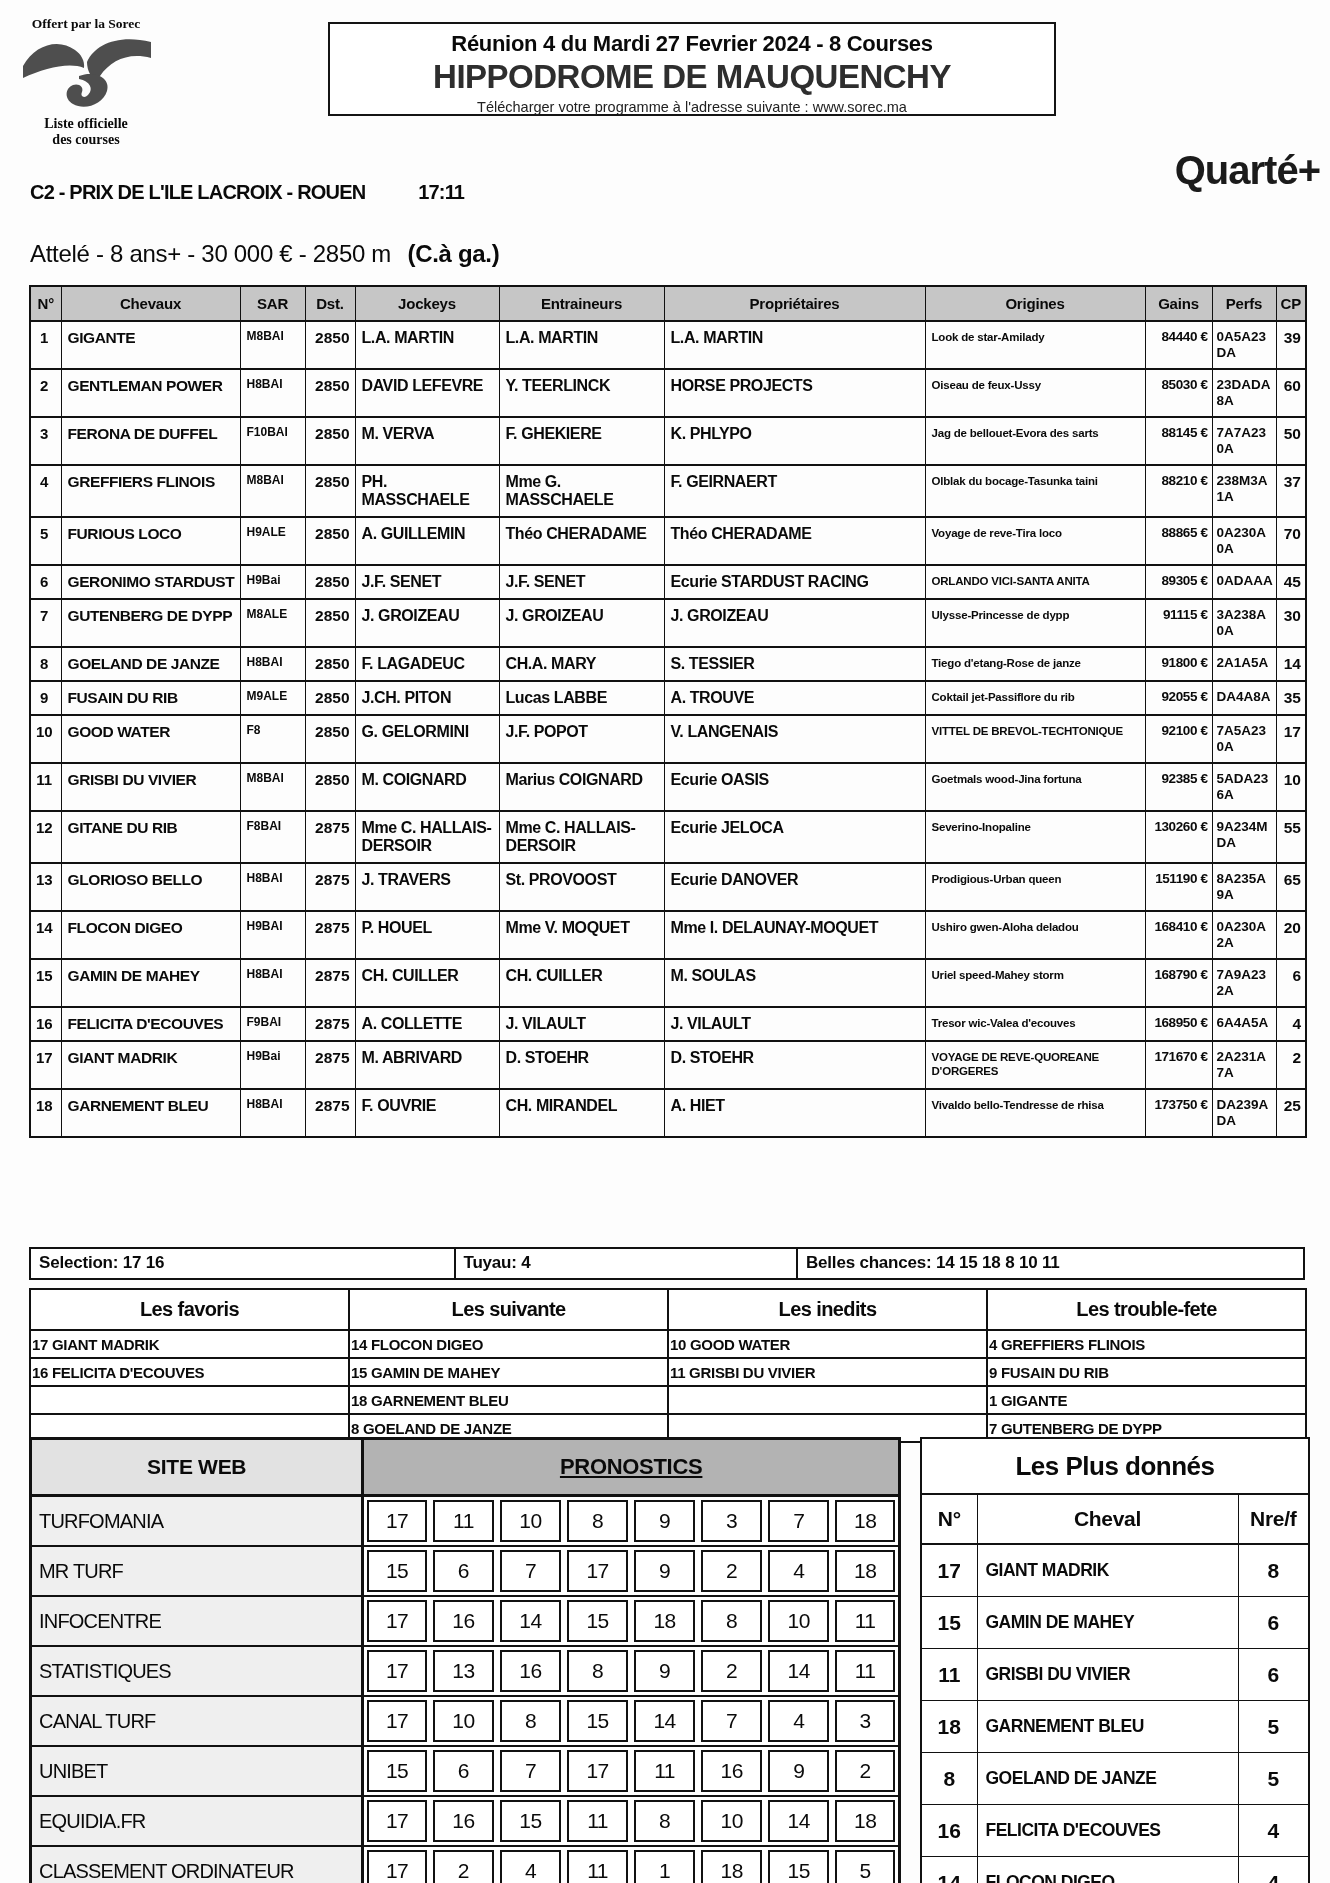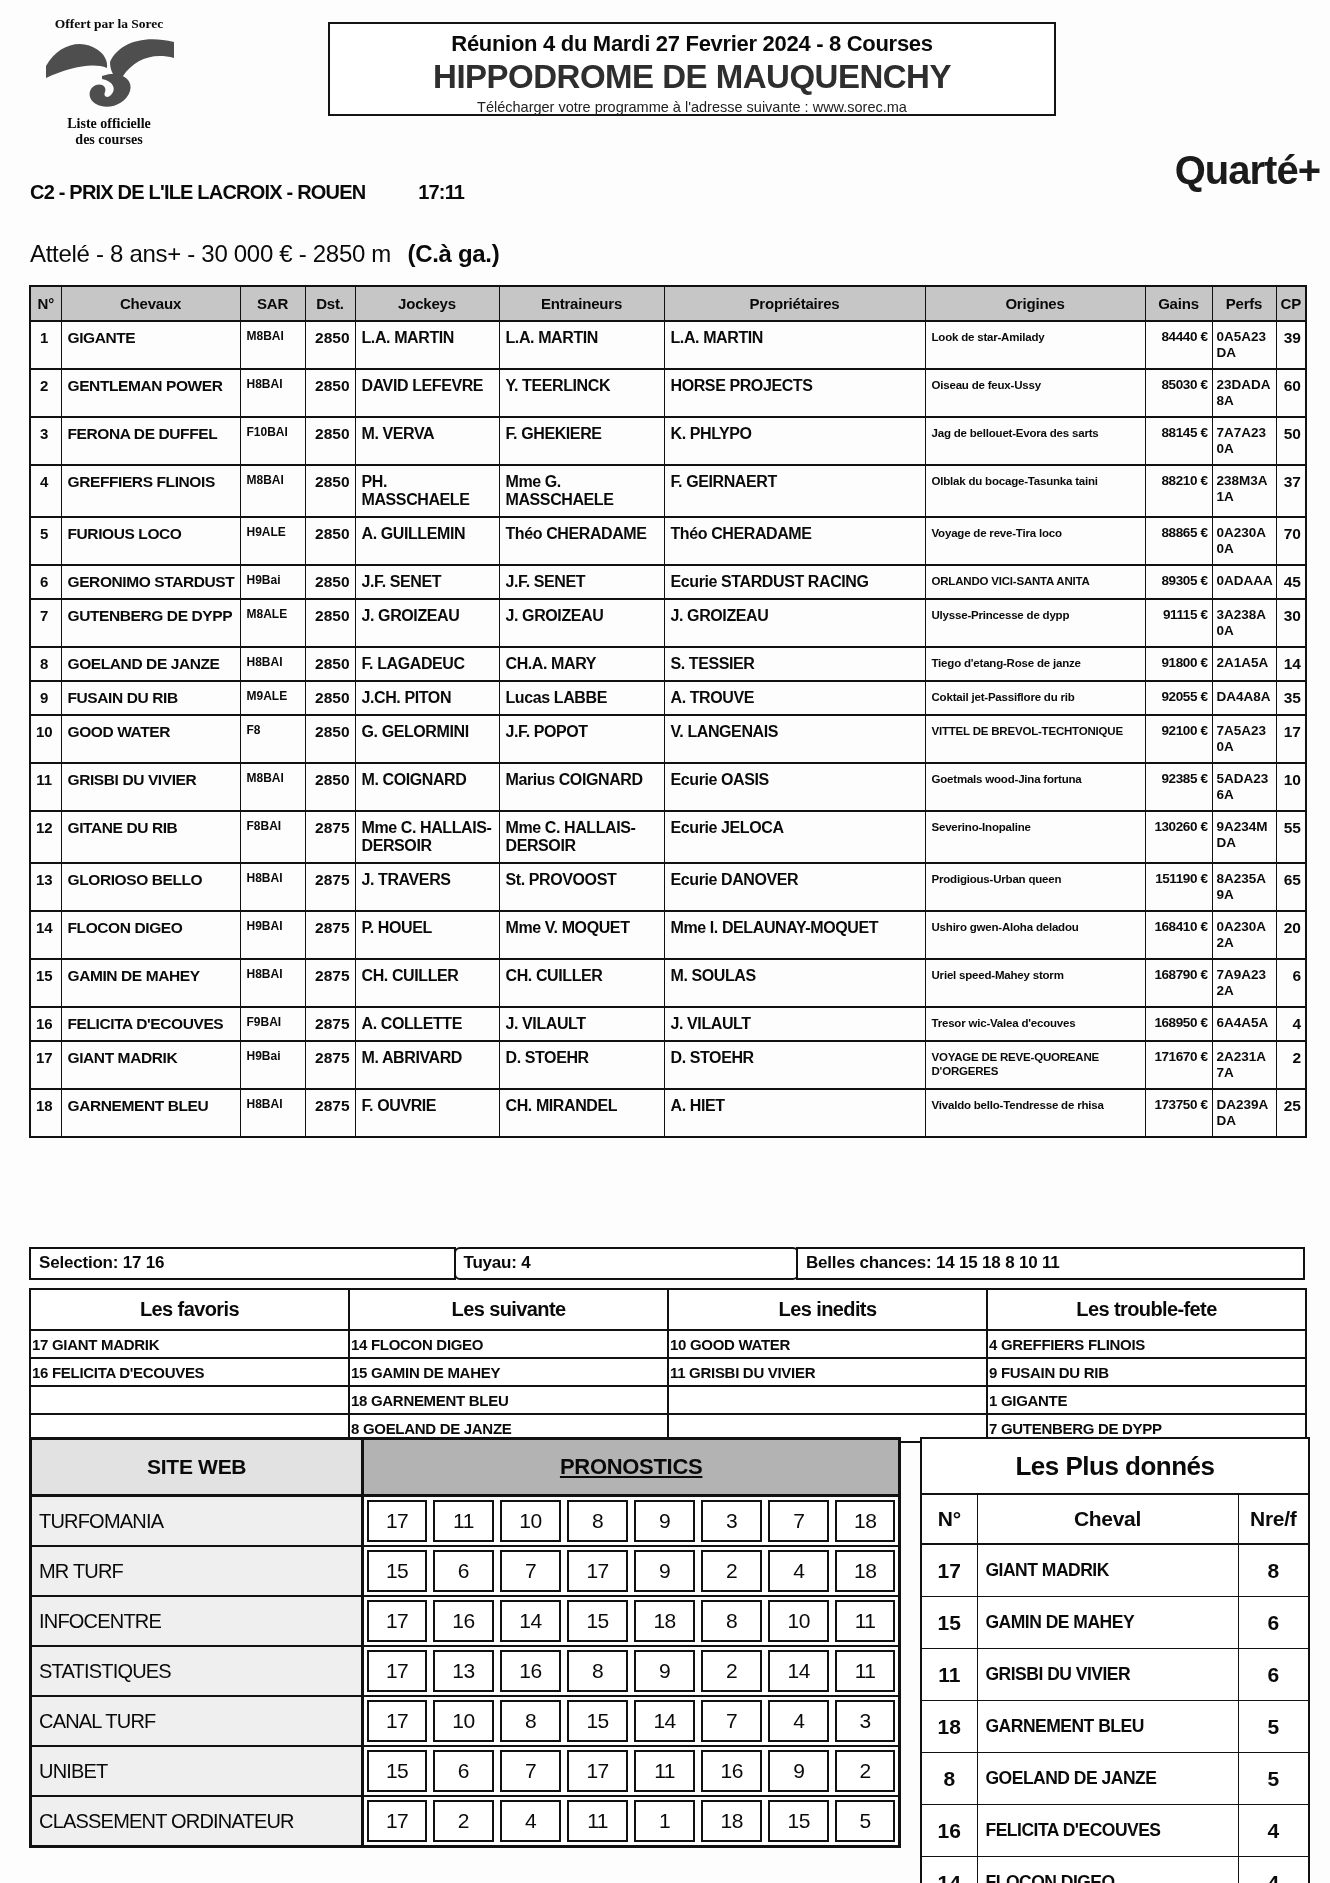--- a/index.html
+++ b/index.html
@@ -1,20 +1,20 @@
 <!DOCTYPE html>
 <html><head>
 <meta charset="utf-8">
 <style>
   html,body{margin:0;padding:0;background:#888;}
   .page{position:relative;width:1330px;height:1883px;background:#fdfdfd;overflow:hidden;
         font-family:"Liberation Sans",sans-serif;color:#0a0a0a;}
 
   
-  .logo{position:absolute;left:38px;top:16px;width:142px;text-align:center;
+  .logo{position:absolute;left:15px;top:16px;width:142px;text-align:center;
         font-family:"Liberation Serif",serif;font-weight:700;}
   .logo-top{font-size:13.5px;margin-bottom:2px;}
   .logo-bot{font-size:14px;line-height:16px;}
   .logo svg{display:block;margin:2px auto 4px auto;}
 
   .hbox{position:absolute;left:328px;top:22px;width:728px;height:94px;border:2.5px solid #141414;
         box-sizing:border-box;text-align:center;background:#fff;}
   .hbox .h1{font-size:22px;font-weight:700;margin-top:7px;letter-spacing:-0.3px;}
   .hbox .h2{font-size:33px;font-weight:700;color:#2e2e2e;letter-spacing:-0.5px;margin-top:1px;}
   .hbox .h3{font-size:14.5px;margin-top:3px;color:#222;}
@@ -46,21 +46,21 @@
            white-space:nowrap;letter-spacing:-0.4px;}
   .c-perfs{font-weight:700;font-size:13.5px;line-height:16px;word-break:break-all;
            padding-left:4px !important;padding-right:2px !important;}
   .c-cp{text-align:right;font-weight:700;font-size:15.5px;padding-right:4px !important;}
 
   
   .strip{position:absolute;left:29px;top:1247px;width:1276px;height:33px;display:flex;}
   .strip>div{border:2.5px solid #111;box-sizing:border-box;font-size:17px;font-weight:700;
              line-height:28px;padding-left:8px;background:#fff;letter-spacing:-0.2px;}
   .strip .s1{width:427px;}
-  .strip .s2{width:345px;margin-left:-2.5px;border-radius:6px;}
+  .strip .s2{width:345px;margin-left:-2.5px;}
   .strip .s3{flex:1;margin-left:-2.5px;}
 
   
   .picks{position:absolute;left:29px;top:1288px;width:1276px;table-layout:fixed;border:2.5px solid #111;}
   .picks td{border:2px solid #111;background:#fff;}
   .picks .pick-title{height:37px;text-align:center;font-size:20px;font-weight:700;
                      letter-spacing:-0.6px;border-bottom:2.5px solid #111;}
   .picks .pick-item{height:24px;font-size:15px;font-weight:700;letter-spacing:-0.3px;}
 
   
@@ -609,20 +609,47 @@
             <div class="nb">16</div>
           </td>
           <td class="numcell">
             <div class="nb">9</div>
           </td>
           <td class="numcell">
             <div class="nb">2</div>
           </td>
         </tr>
         <tr>
+          <td class="site">EQUIDIA.FR</td>
+          <td class="numcell">
+            <div class="nb">17</div>
+          </td>
+          <td class="numcell">
+            <div class="nb">16</div>
+          </td>
+          <td class="numcell">
+            <div class="nb">15</div>
+          </td>
+          <td class="numcell">
+            <div class="nb">11</div>
+          </td>
+          <td class="numcell">
+            <div class="nb">8</div>
+          </td>
+          <td class="numcell">
+            <div class="nb">10</div>
+          </td>
+          <td class="numcell">
+            <div class="nb">14</div>
+          </td>
+          <td class="numcell">
+            <div class="nb">18</div>
+          </td>
+        </tr>
+        <tr>
           <td class="site">CLASSEMENT ORDINATEUR</td>
           <td class="numcell">
             <div class="nb">17</div>
           </td>
           <td class="numcell">
             <div class="nb">2</div>
           </td>
           <td class="numcell">
             <div class="nb">4</div>
           </td>

